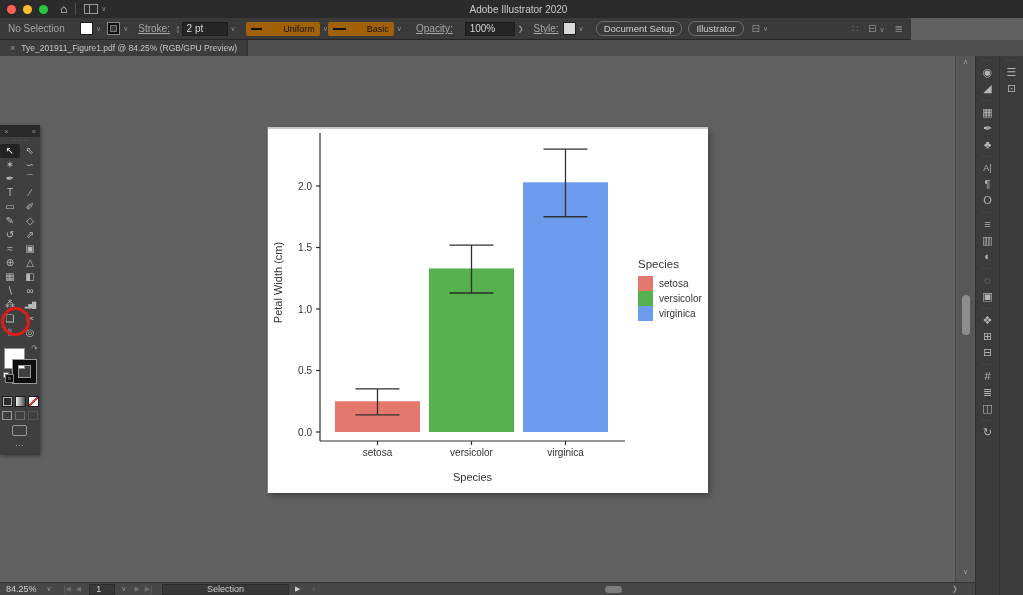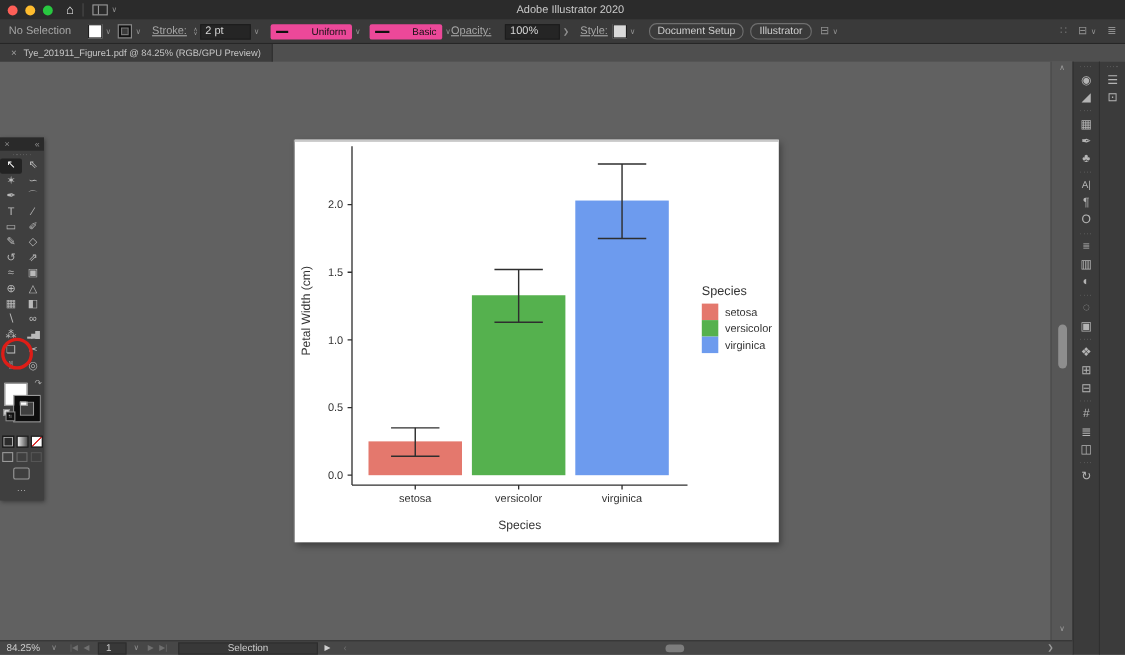--- a/index.html
+++ b/index.html
@@ -18,30 +18,30 @@
   #app-title { position:absolute; left:14px; right:0; text-align:center; color:#c9c9c9; }
   .tb-right { position:absolute; right:6px; display:flex; align-items:center; }
   .bulb { width:7px; height:7px; border:1px solid #b5b5b5; border-radius:50%; position:relative; display:inline-block;}
   .bulb::after { content:""; position:absolute; left:2px; top:7px; width:3px; height:3px; border-left:1px solid #b5b5b5; border-right:1px solid #b5b5b5;}
   .workspace { font-weight:bold; color:#dedede; }
   .search { display:flex; align-items:center; color:#8a8a8a; width:118px; }
   .mag { width:6px; height:6px; border:1px solid #8a8a8a; border-radius:50%; position:relative; display:inline-block; margin-right:4px;}
   .mag::after { content:""; position:absolute; left:5px; top:5px; width:4px; height:1px; background:#8a8a8a; transform:rotate(45deg); transform-origin:0 0;}
 
   
-  #controlbar { position:absolute; left:0; top:18px; width:1023px; height:22px; background:#3a3a3a;
+  #controlbar { position:absolute; left:0; top:18px; width:911px; height:22px; background:#3a3a3a;
     border-bottom:1px solid #262626; display:flex; align-items:center; font-size:10px; color:#a6a6a6; }
   .cb-label { text-decoration:underline; }
   .swatch { width:13px; height:13px; border:1px solid #1e1e1e; display:inline-block; }
   .swatch.white { background:#fff; }
   .swatch.strokebox { background:#3a3a3a; border:1px solid #888; box-shadow:inset 0 0 0 2px #111, inset 0 0 0 3px #777; }
   .swatch.light { background:#d9d9d9; }
   .stepper { display:flex; flex-direction:column; font-size:5px; color:#9a9a9a; line-height:4px; margin:0 2px 0 6px;}
   .field { background:#252525; border:1px solid #1c1c1c; color:#d6d6d6; height:14px; display:flex; align-items:center; padding:0 4px; }
-  .dd-white { background:#ec4899; color:#111; height:14px; border-radius:2px; display:flex; align-items:center; padding:0 5px; font-size:9px;gap:17px; }
+  .dd-white { background:#a16207; color:#111; height:14px; border-radius:2px; display:flex; align-items:center; padding:0 5px; font-size:9px;gap:17px; }
   .dd-line { width:16px; height:2px; background:#111; margin-right:4px; display:inline-block;}
   .btn { border:1px solid #6f6f6f; border-radius:7px; color:#cfcfcf; height:15px; display:flex; align-items:center; padding:0 7px; font-size:9.5px; background:transparent; }
   .cb-right { position:absolute; right:8px; display:flex; align-items:center; gap:10px; color:#8f8f8f; font-size:10px;}
 
   
   #tabstrip { position:absolute; left:0; top:40px; width:1023px; height:16px; background:#4f4f4f; display:flex; }
   #doc-tab { background:#3c3c3c; height:16px; display:flex; align-items:center; padding:0 10px; font-size:8.5px; color:#c6c6c6; border-right:1px solid #2e2e2e;}
   #doc-tab .x { color:#9f9f9f; margin-right:6px; font-size:9px; }
 
   
@@ -123,26 +123,26 @@
     <span>∧</span>
       <span>∨</span>
   </span>
   <span class="field" style="width:46px;">2 pt</span>
   <span class="chev">∨</span>
   <span class="dd-white" style="margin-left:10px; width:74px;">
     <span class="dd-line"></span>
     <span>Uniform</span>
   </span>
   <span class="chev">∨</span>
-  <span class="dd-white" style="margin-left:8px; width:66px;">
+  <span class="dd-white" style="width:66px;">
     <span class="dd-line"></span>
     <span>Basic</span>
   </span>
   <span class="chev">∨</span>
-  <span class="cb-label" style="margin-left:0;">Opacity:</span>
+  <span class="cb-label" style="margin-left:14px;">Opacity:</span>
   <span class="field" style="width:50px; margin-left:12px;">100%</span>
   <span class="chev">❯</span>
   <span class="cb-label" style="margin-left:10px;">Style:</span>
   <span class="swatch light" style="margin-left:4px;"></span>
   <span class="chev">∨</span>
   <span class="btn" style="margin-left:12px;">Document Setup</span>
   <span class="btn" style="margin-left:6px;">Illustrator</span>
   <span class="chev" style="font-size:10px; margin-left:8px;">⊟</span>
   <span class="chev">∨</span>
   <div class="cb-right">

